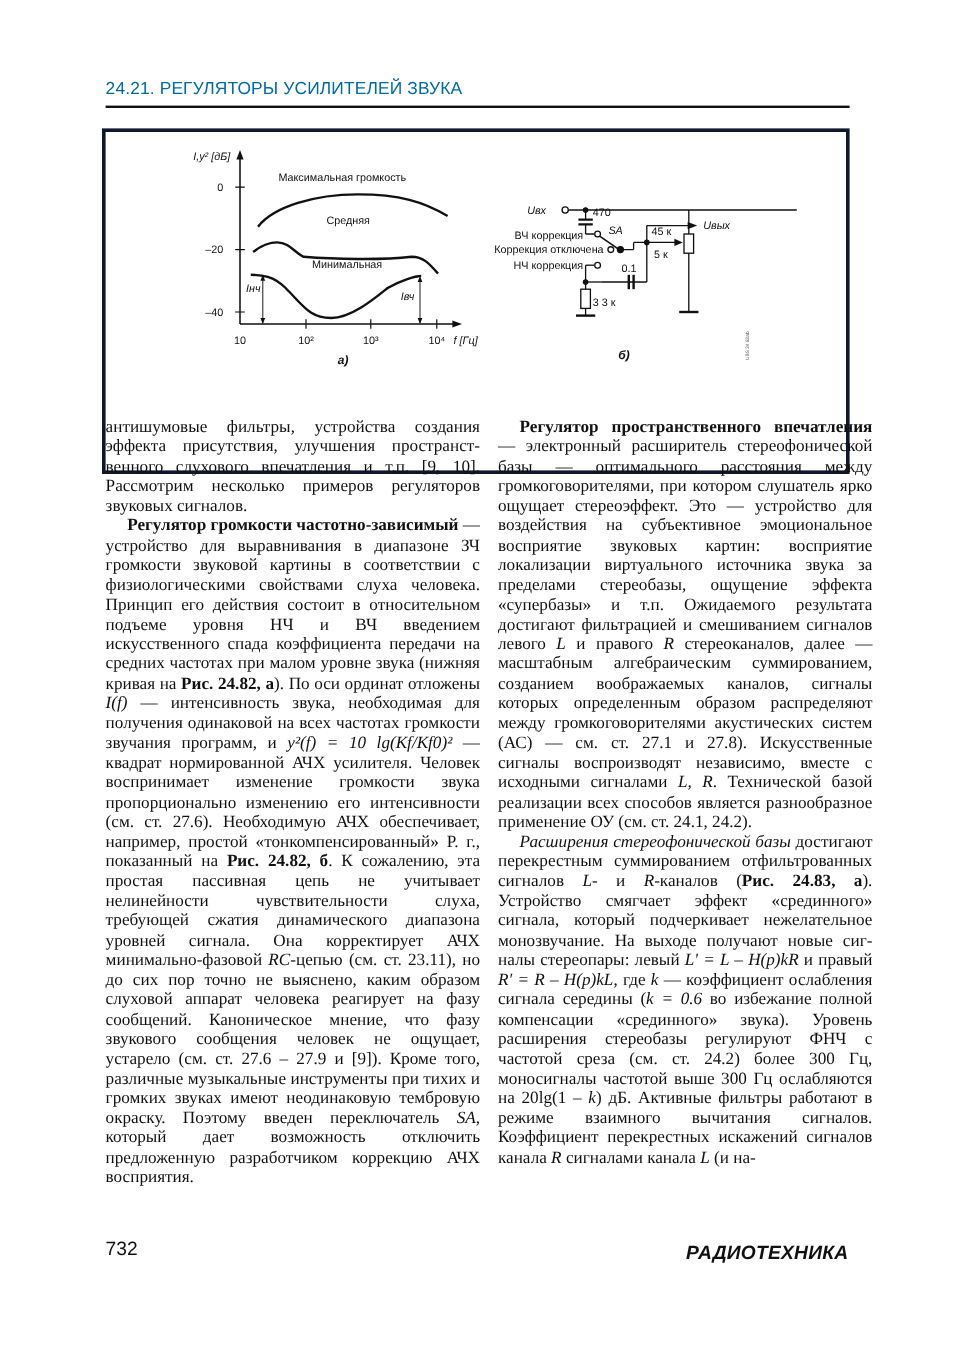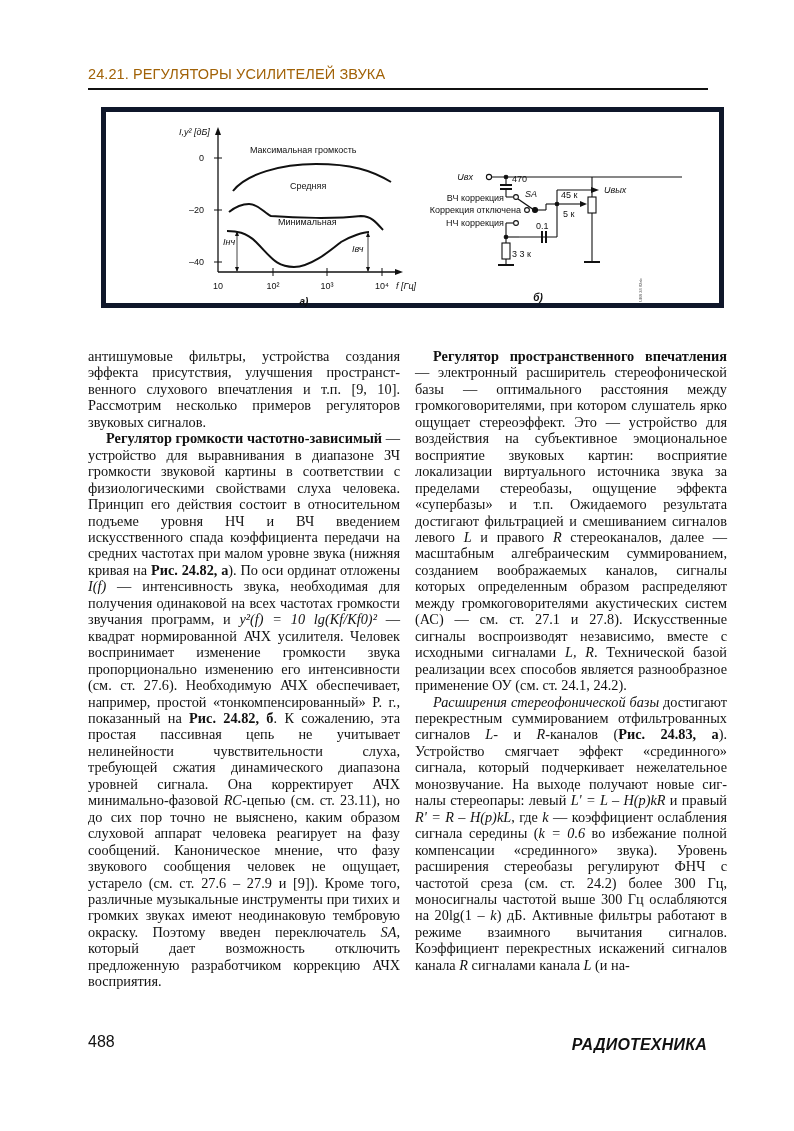--- a/index.html
+++ b/index.html
@@ -1,26 +1,26 @@
 <!DOCTYPE html>
 <html><head>
 <meta charset="utf-8">
 <style>
   html, body { margin: 0; padding: 0; background: #ffffff; }
   body { width: 794px; height: 1131px; position: relative; overflow: hidden; color: #111; }
   .running-head {
     position: absolute; left: 88px; top: 66px;
-    font-family: "Liberation Sans", sans-serif; font-size: 14.5px; letter-spacing: 0.1px; color: #a16207;
+    font-family: "Liberation Sans", sans-serif; font-size: 14.5px; letter-spacing: 0.1px; color: #0369a1;
   }
   .head-rule {
     position: absolute; left: 88px; top: 88px; width: 620px; height: 2px; background: #111;
   }
   .figure-box {
-    position: absolute; left: 85px; top: 107px; width: 623px; height: 201px;
-    border: 5px solid #0f172a; box-sizing: border-box; margin-left: 16px;
+    position: absolute; left: 85px; top: 107px; width: 623px; height: 288px;
+    border: 3px solid #0f172a; box-sizing: border-box;
   }
   .figure-box svg { position: absolute; left: 0; top: 0; }
   .fig-caption {
     position: absolute; left: 0; width: 100%; top: 204px; text-align: center;
     font-family: "Liberation Serif", serif; font-weight: bold; font-size: 13px;
   }
   .col {
     position: absolute; top: 348px; width: 312px;
     font-family: "Liberation Serif", serif; font-size: 14.3px; line-height: 16.45px;
     text-align: justify; hyphens: manual;
@@ -166,14 +166,14 @@
 <div class="col col-left">
   <p>антишумовые фильтры, устройства создания эффекта присутствия, улучшения пространст­венного слухового впечатления и т.п. [9, 10]. Рассмотрим несколько примеров регуляторов звуковых сигналов.</p>
   <p class="indent"><span class="b">Регулятор громкости частотно-зависи­мый</span><span> — устройство для выравнивания в диапа­зоне ЗЧ громкости звуковой картины в соответ­ствии с физиологическими свойствами слуха человека. Принцип его действия состоит в отно­сительном подъеме уровня НЧ и ВЧ введением искусственного спада коэффициента передачи на средних частотах при малом уровне звука (нижняя кривая на </span><span class="b">Рис. 24.82, а</span><span>). По оси орди­нат отложены </span><span class="i">I(f)</span><span> — интенсивность звука, не­обходимая для получения одинаковой на всех частотах громкости звучания программ, и </span><span class="i">y²(f) = 10 lg(Kf/Kf0)²</span><span> — квадрат нормированной АЧХ усилителя. Человек воспринимает измене­ние громкости звука пропорционально измене­нию его интенсивности (см. ст. 27.6). Необходи­мую АЧХ обеспечивает, например, простой «тонкомпенсированный» Р. г., показанный на </span><span class="b">Рис. 24.82, б</span><span>. К сожалению, эта простая пас­сивная цепь не учитывает нелинейности чув­ствительности слуха, требующей сжатия ди­намического диапазона уровней сигнала. Она корректирует АЧХ минимально-фазовой </span><span class="i">RC</span><span>-цепью (см. ст. 23.11), но до сих пор точно не выяснено, каким образом слуховой аппарат человека реагирует на фазу сообщений. Кано­ническое мнение, что фазу звукового сообще­ния человек не ощущает, устарело (см. ст. 27.6 – 27.9 и [9]). Кроме того, различные музыкаль­ные инструменты при тихих и громких звуках имеют неодинаковую тембровую окраску. По­этому введен переключатель </span><span class="i">SA</span><span>, который дает возможность отключить предложенную разра­ботчиком коррекцию АЧХ восприятия.</span></p>
 </div>
 
 <div class="col col-right">
   <p class="indent"><span class="b">Регулятор пространственного впечат­ления</span><span> — электронный расширитель стерео­фонической базы — оптимального расстоя­ния между громкоговорителями, при котором слушатель ярко ощущает стереоэффект. Это — устройство для воздействия на субъектив­ное эмоциональное восприятие звуковых кар­тин: восприятие локализации виртуального источника звука за пределами стереобазы, ощущение эффекта «супербазы» и т.п. Ожи­даемого результата достигают фильтрацией и смешиванием сигналов левого </span><span class="i">L</span><span> и правого </span><span class="i">R</span><span> стереоканалов, далее — масштабным алгеб­раическим суммированием, созданием вооб­ражаемых каналов, сигналы которых опреде­ленным образом распределяют между громко­говорителями акустических систем (АС) — см. ст. 27.1 и 27.8). Искусственные сигналы воспроизводят независимо, вместе с исходны­ми сигналами </span><span class="i">L, R</span><span>. Технической базой реали­зации всех способов является разнообразное применение ОУ (см. ст. 24.1, 24.2).</span></p>
   <p class="indent"><span class="i">Расширения стереофонической базы</span><span> дости­гают перекрестным суммированием отфильтро­ванных сигналов </span><span class="i">L</span><span>- и </span><span class="i">R</span><span>-каналов (</span><span class="b">Рис. 24.83, а</span><span>). Устройство смягчает эффект «срединного» сигнала, который подчеркивает нежелательное монозвучание. На выходе получают новые сиг­налы стереопары: левый </span><span class="i">L' = L – H(p)kR</span><span> и пра­вый </span><span class="i">R' = R – H(p)kL</span><span>, где </span><span class="i">k</span><span> — коэффициент ос­лабления сигнала середины (</span><span class="i">k = 0.6</span><span> во избежа­ние полной компенсации «срединного» звука). Уровень расширения стереобазы регулируют ФНЧ с частотой среза (см. ст. 24.2) более 300 Гц, моносигналы частотой выше 300 Гц ослабля­ются на 20lg(1 – </span><span class="i">k</span><span>) дБ. Активные фильтры ра­ботают в режиме взаимного вычитания сигна­лов. Коэффициент перекрестных искажений сигналов канала </span><span class="i">R</span><span> сигналами канала </span><span class="i">L</span><span> (и на-</span></p>
 </div>
 
-<div class="page-num">488</div>
+<div class="page-num">732</div>
 <div class="book-title">РАДИОТЕХНИКА</div>
 
 </body></html>

